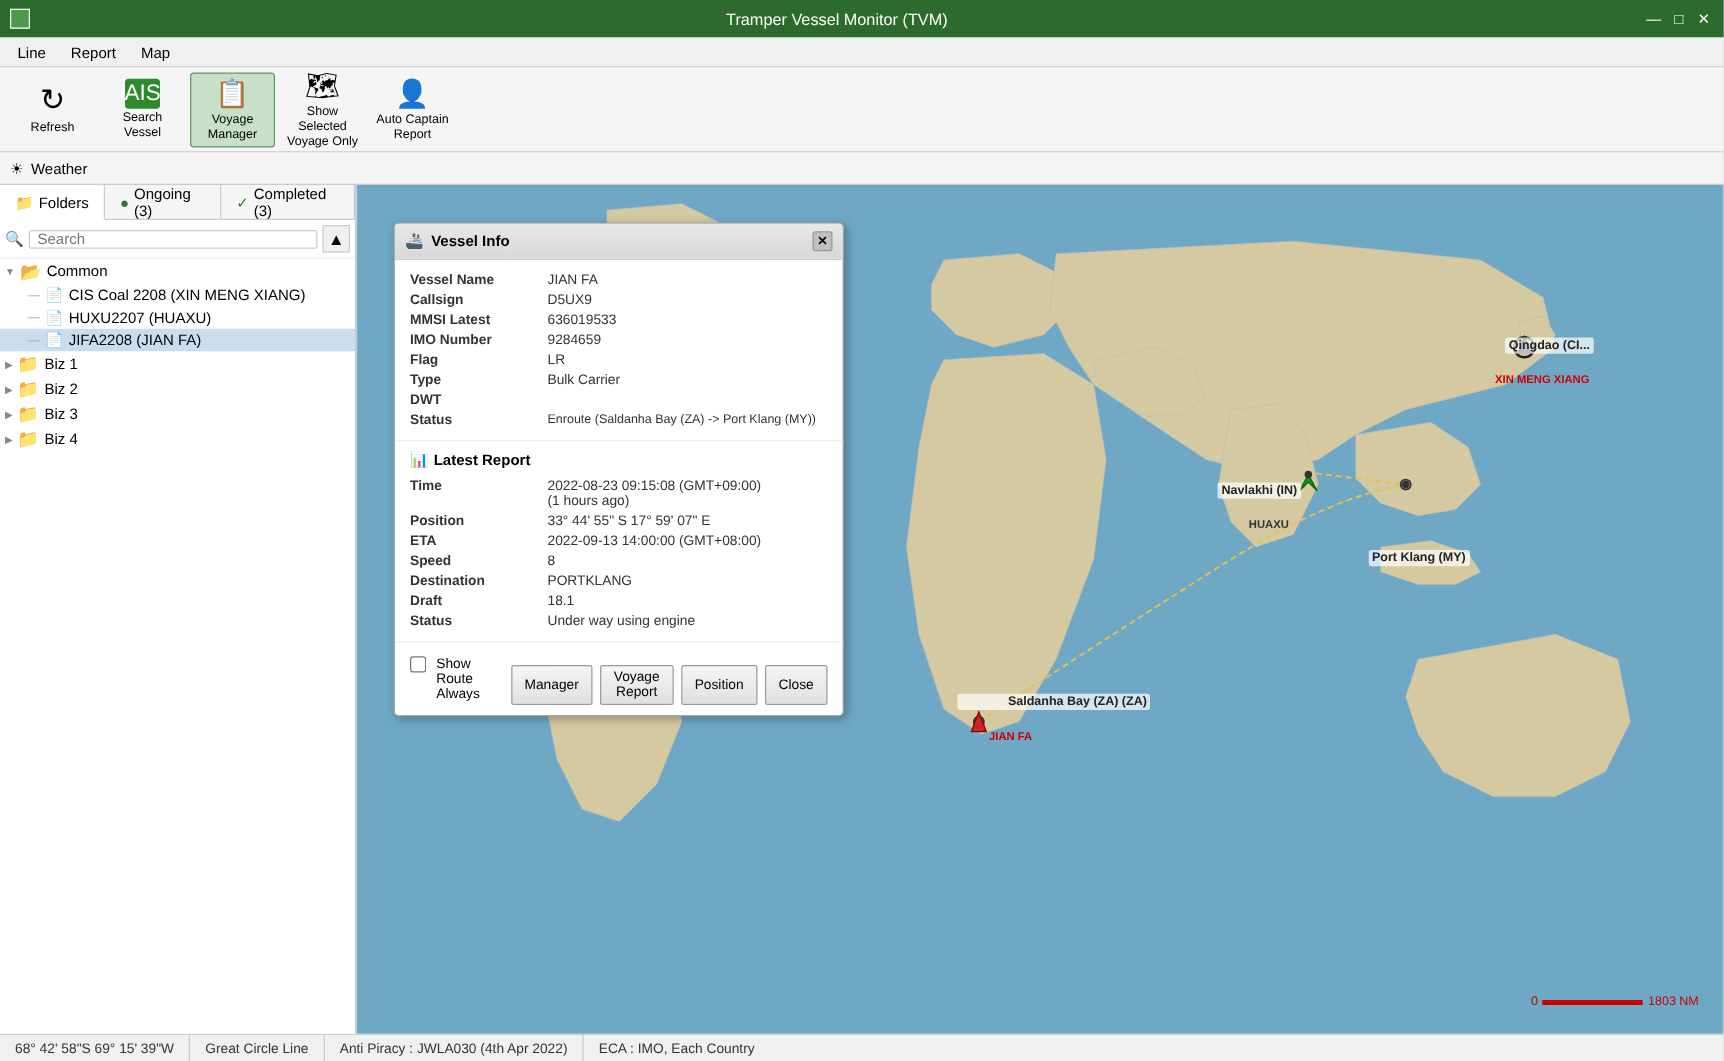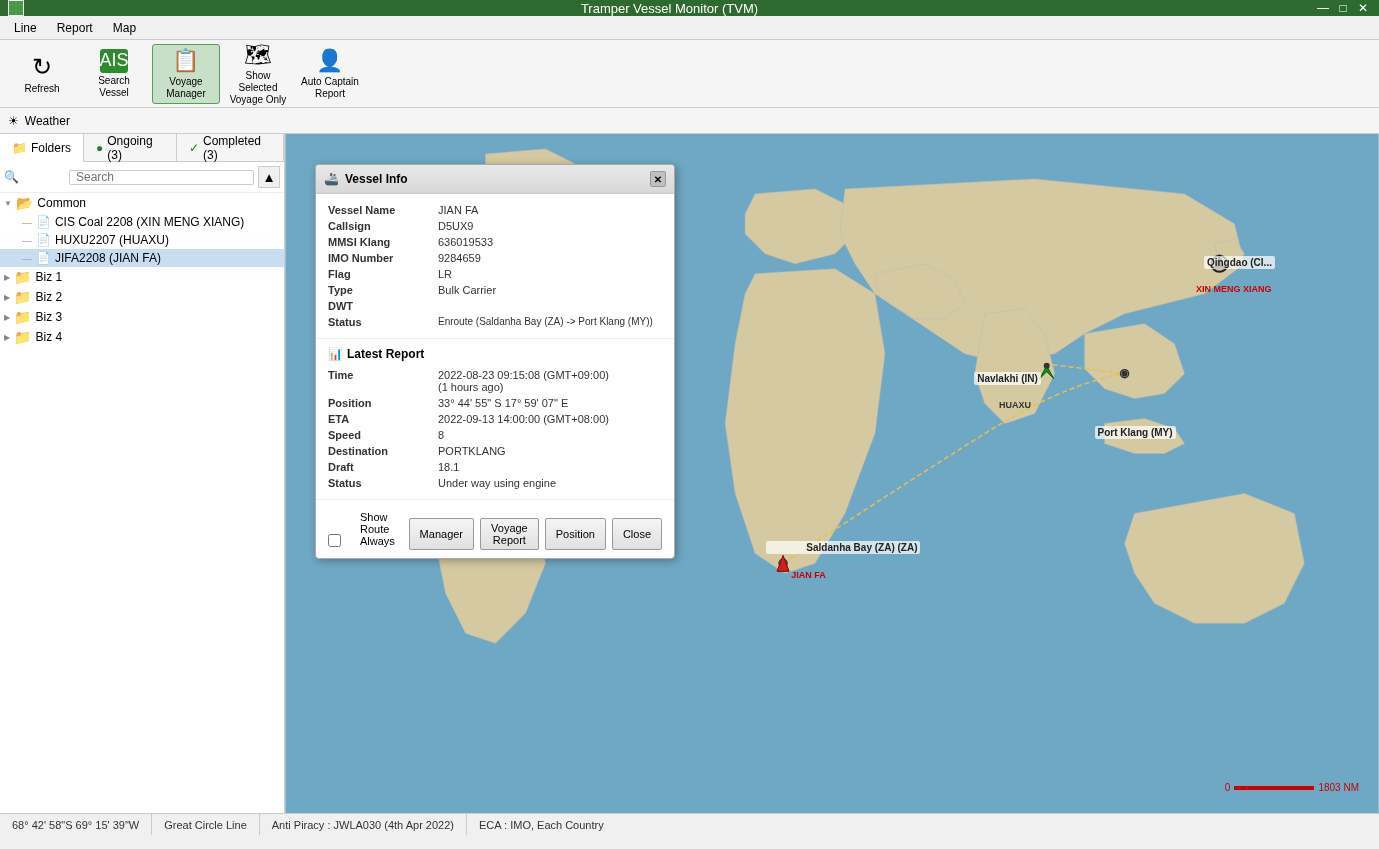--- a/index.html
+++ b/index.html
@@ -2,21 +2,21 @@
 <html><head>
   <meta charset="utf-8">
   <style>
     * { box-sizing: border-box; margin: 0; padding: 0; }
     body { font-family: 'Segoe UI', Arial, sans-serif; font-size: 12px; background: #f0f0f0; width: 1379px; height: 849px; overflow: hidden; }
 
     
     .title-bar {
       background: #2d6a2d;
       color: white;
-      height: 16px;
+      height: 30px;
       display: flex;
       align-items: center;
       justify-content: space-between;
       padding: 0 8px;
     }
     .title-bar-left { display: flex; align-items: center; gap: 6px; }
     .title-bar-icon { width: 16px; height: 16px; background: #4a9a4a; border: 1px solid #fff; display: inline-block; }
     .title-bar-title { font-size: 13px; font-weight: normal; flex: 1; text-align: center; }
     .title-bar-controls { display: flex; gap: 4px; }
     .title-bar-btn { width: 16px; height: 16px; background: none; border: none; color: white; cursor: pointer; font-size: 12px; display: flex; align-items: center; justify-content: center; }
@@ -118,21 +118,20 @@
       align-items: center;
       gap: 4px;
     }
     .sidebar-search input {
       flex: 1;
       border: 1px solid #ccc;
       padding: 2px 6px;
       font-size: 12px;
       height: 15px;
       border-radius: 2px;
-      margin-left: 46px;
     }
     .sidebar-search-btn {
       width: 22px;
       height: 22px;
       border: 1px solid #ccc;
       background: #f0f0f0;
       cursor: pointer;
       display: flex;
       align-items: center;
       justify-content: center;
@@ -211,21 +210,21 @@
     .info-table { width: 100%; }
     .info-row { display: flex; padding: 2px 0; font-size: 11px; }
     .info-label { width: 110px; font-weight: bold; color: #333; flex-shrink: 0; }
     .info-value { color: #333; }
     .popup-footer {
       padding: 8px 12px;
       display: flex;
       gap: 6px;
       align-items: center;
     }
-    .popup-checkbox { display: flex; align-items: flex-end; gap: 19px; font-size: 11px; }
+    .popup-checkbox { display: flex; align-items: flex-start; gap: 8px; font-size: 11px; }
     .popup-buttons { display: flex; gap: 6px; flex: 1; justify-content: flex-end; }
     .popup-btn {
       padding: 3px 10px;
       border: 1px solid #999;
       background: linear-gradient(to bottom, #f5f5f5, #e0e0e0);
       cursor: pointer;
       font-size: 11px;
       border-radius: 2px;
       margin-top: 10px;
     }
@@ -473,21 +472,21 @@
         <div class="info-table">
           <div class="info-row">
             <span class="info-label">Vessel Name</span>
             <span class="info-value">JIAN FA</span>
           </div>
           <div class="info-row">
             <span class="info-label">Callsign</span>
             <span class="info-value">D5UX9</span>
           </div>
           <div class="info-row">
-            <span class="info-label">MMSI Klang</span>
+            <span class="info-label">MMSI Latest</span>
             <span class="info-value">636019533</span>
           </div>
           <div class="info-row">
             <span class="info-label">IMO Number</span>
             <span class="info-value">9284659</span>
           </div>
           <div class="info-row">
             <span class="info-label">Flag</span>
             <span class="info-value">LR</span>
           </div>

